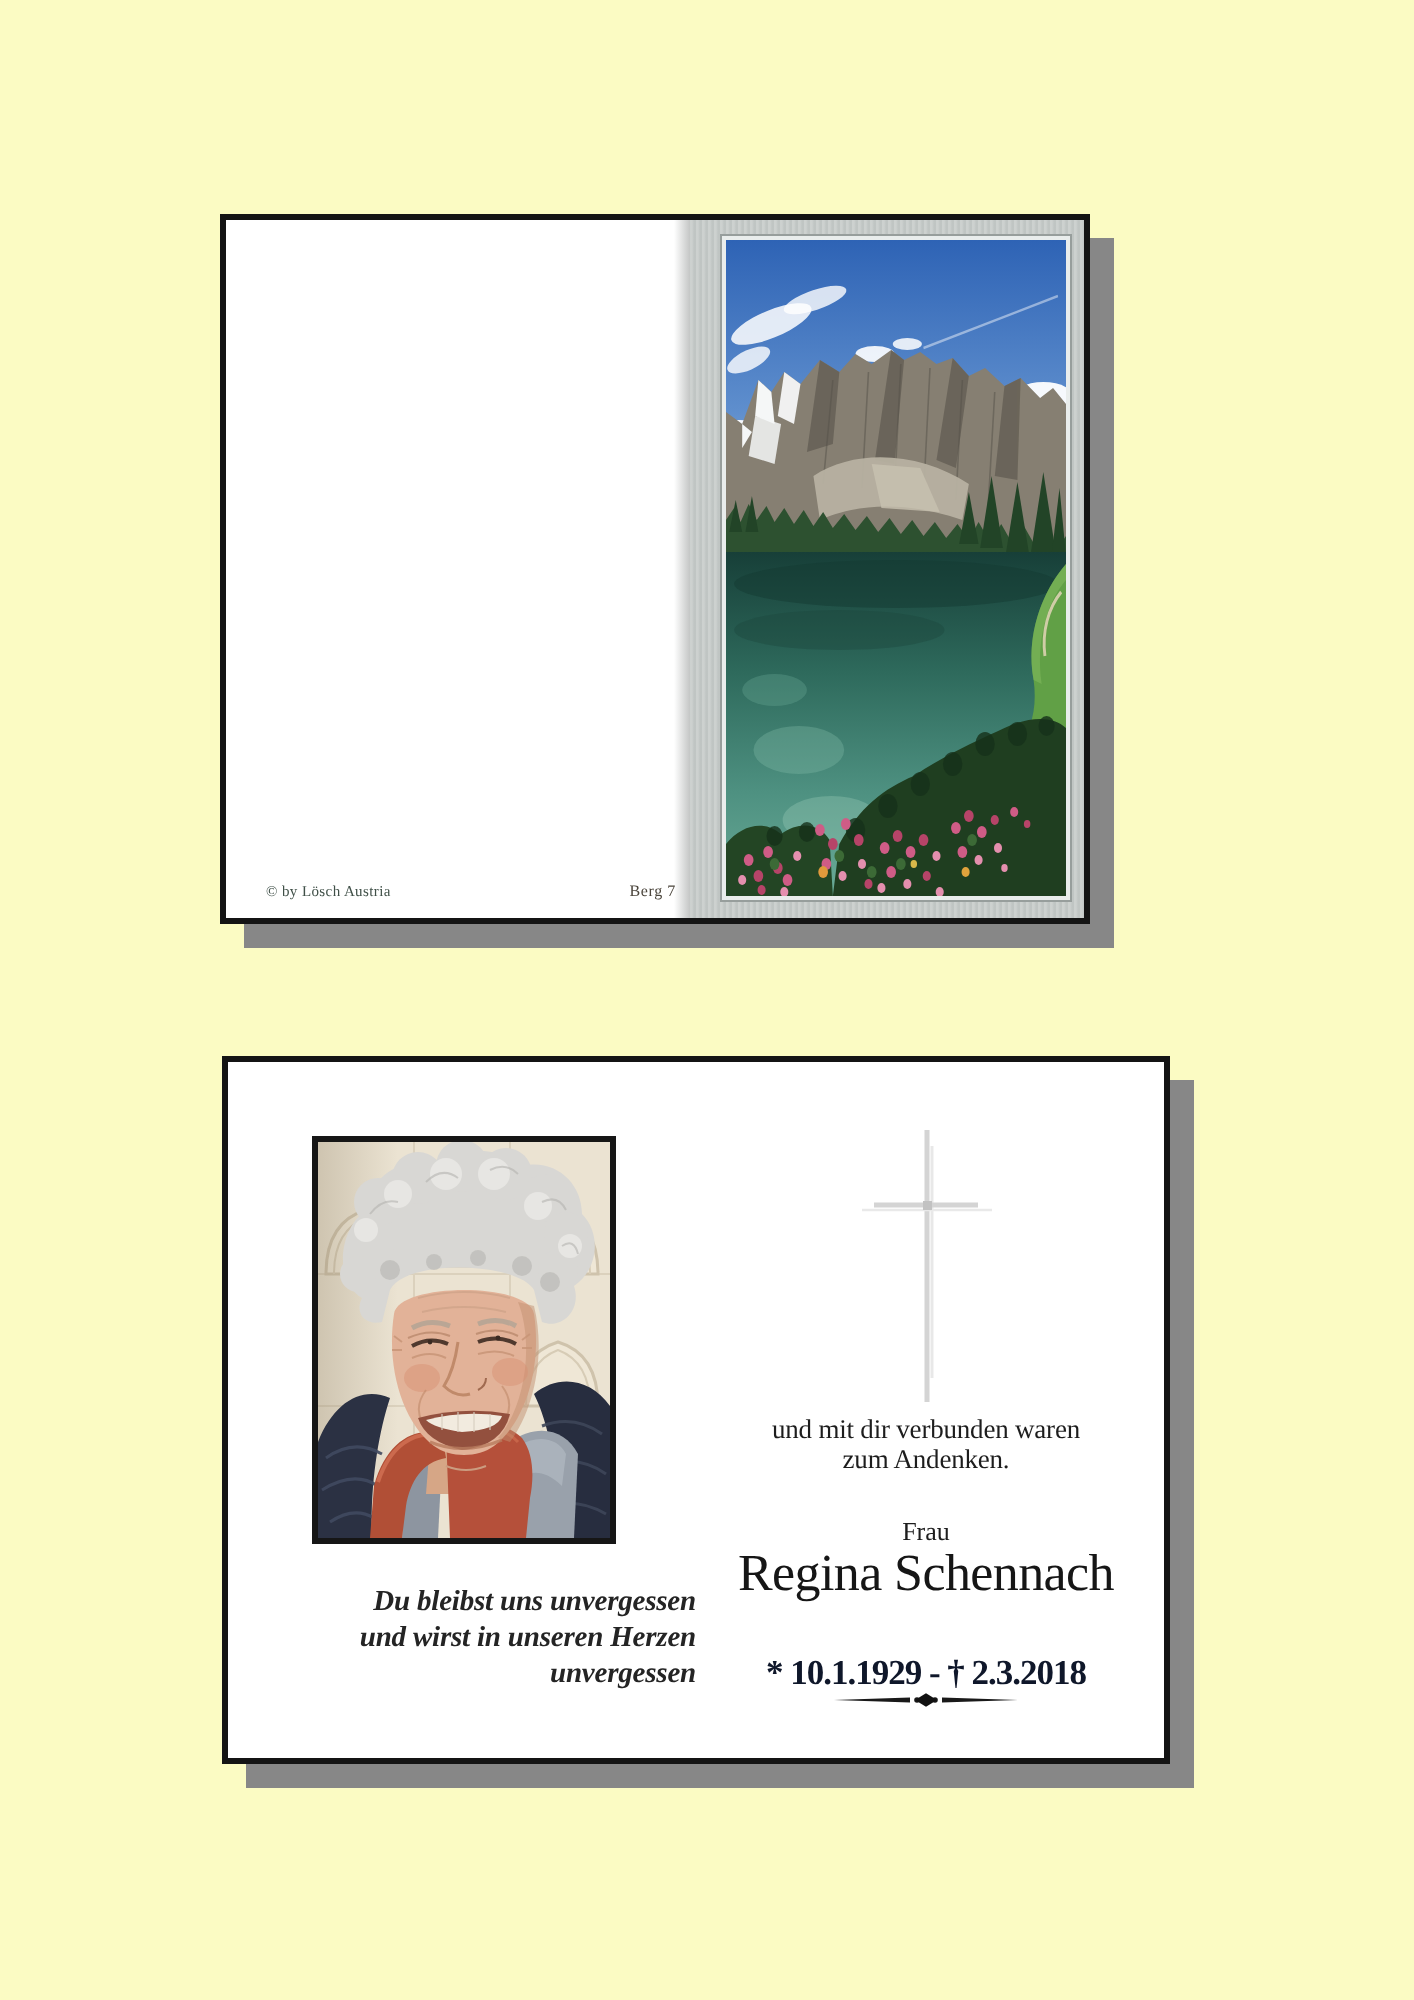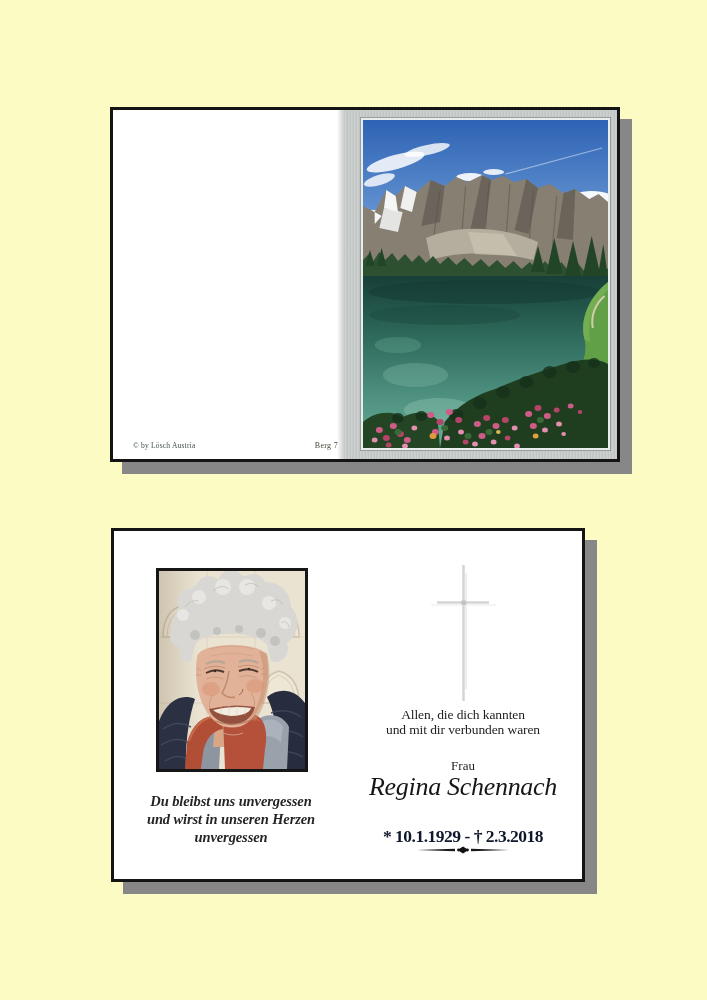--- a/index.html
+++ b/index.html
@@ -7,21 +7,21 @@
     width:707px;height:1000px;position:relative;
     background:#fbfbc3;
     font-family:"Liberation Serif", serif;
     overflow:hidden;
   }
   .card{
     position:absolute;background:#ffffff;
     border:3px solid #141414;box-sizing:border-box;
     box-shadow:12px 12px 0 0 #878787;
   }
-  .card-top{left:110px;top:107px;width:510px;height:355px;}
+  .card-top{left:110px;top:107px;width:435px;height:355px;}
   .card-bottom{left:111px;top:528px;width:474px;height:354px;}
 
   
   .panel-left{position:absolute;left:0;top:0;bottom:0;width:232px;background:#ffffff;}
   .credits{
     position:absolute;left:20px;bottom:9px;width:205px;
     display:flex;justify-content:space-between;align-items:baseline;
   }
   .credit-pub{font-size:7.5px;color:#3f4f47;letter-spacing:.2px;}
   .credit-code{font-size:8px;color:#4b453c;letter-spacing:.3px;margin-top:42px;}
@@ -42,30 +42,30 @@
   }
   .photo-frame svg{display:block;width:100%;height:100%;}
 
   
   .portrait{
     position:absolute;left:42px;top:37px;width:146px;height:198px;
     border:3px solid #161616;background:#ece4d3;
   }
   .portrait svg{display:block;width:100%;height:100%;}
   .verse{
-    position:absolute;left:10px;top:261px;width:214px;text-align:center;
+    position:absolute;left:20px;top:261px;width:214px;text-align:right;
     font-style:italic;font-weight:bold;font-size:14.5px;line-height:18px;
     color:#242424;letter-spacing:-.1px;
   }
   .right-col{position:absolute;left:230px;top:0;bottom:0;width:238px;}
   .right-col > div{position:absolute;width:100%;text-align:center;}
   .cross{position:absolute;left:79px;top:32px;width:80px;height:140px;}
   .condolence{top:177px;font-size:13.5px;line-height:14.6px;color:#1d1d1d;letter-spacing:-.1px;}
   .salutation{top:227px;font-size:13px;line-height:15px;color:#1d1d1d;}
-  .name{top:242px;font-size:26px;line-height:27px;font-style:italic;letter-spacing:-.3px;color:#161616;}
+  .name{top:242px;font-size:26px;line-height:27px;letter-spacing:-.3px;color:#161616;}
   .maiden{top:270px;font-size:18px;line-height:19px;font-style:italic;color:#1b1b1b;}
   .dates{top:296px;font-size:17.5px;line-height:19px;font-weight:bold;letter-spacing:-.5px;color:#0f172a;}
   .divider{position:absolute;top:314px;left:50%;transform:translateX(-50%);width:96px;height:10px;}
 </style>
 </head>
 <body>
 
 <section class="card card-top">
   <div class="panel-left">
     <div class="credits">
@@ -373,22 +373,22 @@
   <div class="right-col">
     <svg class="cross" viewBox="0 0 80 140">
       <line x1="40.5" y1="2" x2="40.5" y2="138" stroke="#d4d4d4" stroke-width="2.5"></line>
       <line x1="43" y1="10" x2="43" y2="126" stroke="#e8e8e8" stroke-width="1.5"></line>
       <line x1="14" y1="39.5" x2="66" y2="39.5" stroke="#d4d4d4" stroke-width="2.5"></line>
       <line x1="8" y1="42" x2="73" y2="42" stroke="#e9e9e9" stroke-width="1.2"></line>
       <rect x="38.5" y="37.5" width="4.5" height="4.5" fill="#c2c2c2"></rect>
     </svg>
 
     <div class="condolence">
-      <div>Allen, die dich kannten</div>
       <div>und mit dir verbunden waren</div>
+      <div>zum Andenken.</div>
     </div>
 
     <div class="salutation">Frau</div>
     <div class="name">Regina Schennach</div>
     <div class="dates">* 10.1.1929 - † 2.3.2018</div>
 
     <svg class="divider" viewBox="0 0 96 10">
       <polygon points="2,5 40,3.7 40,6.3" fill="#191919"></polygon>
       <polygon points="94,5 56,3.7 56,6.3" fill="#191919"></polygon>
       <circle cx="43.5" cy="5" r="1.4" fill="#191919"></circle>

